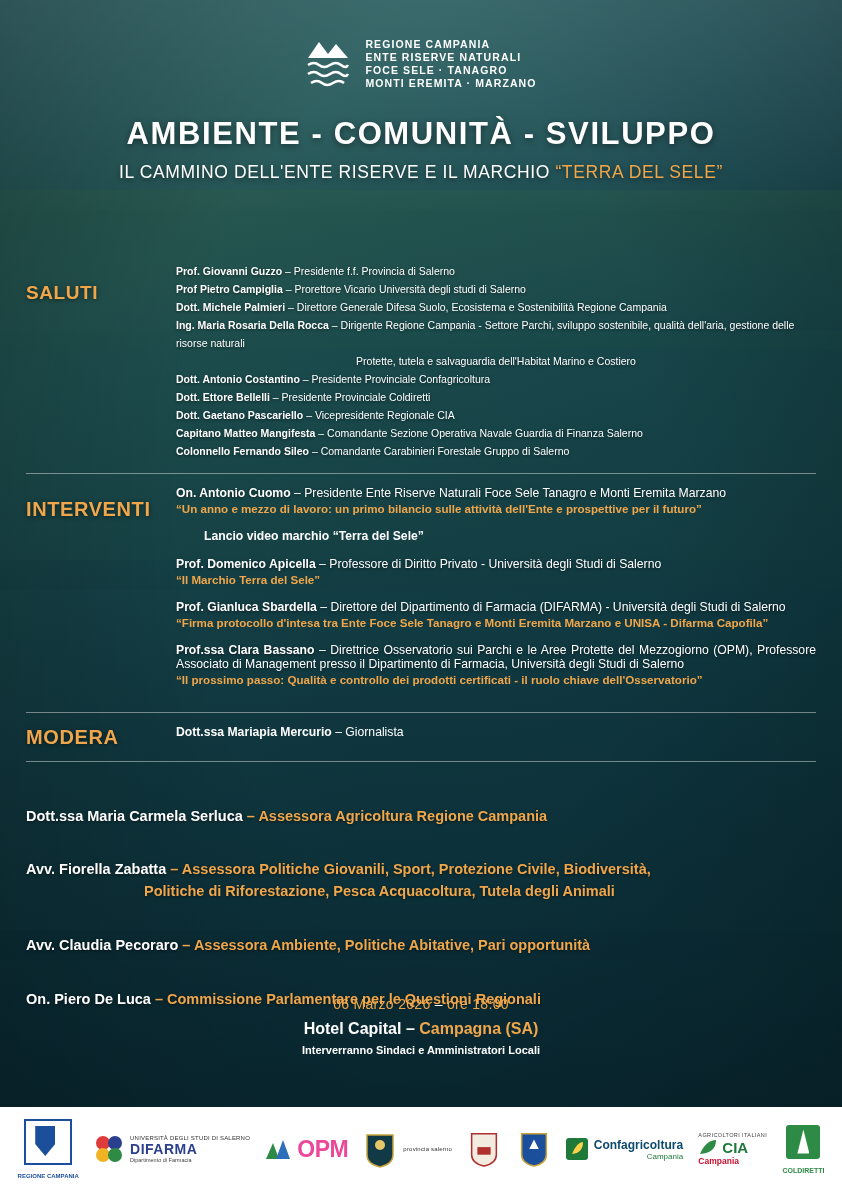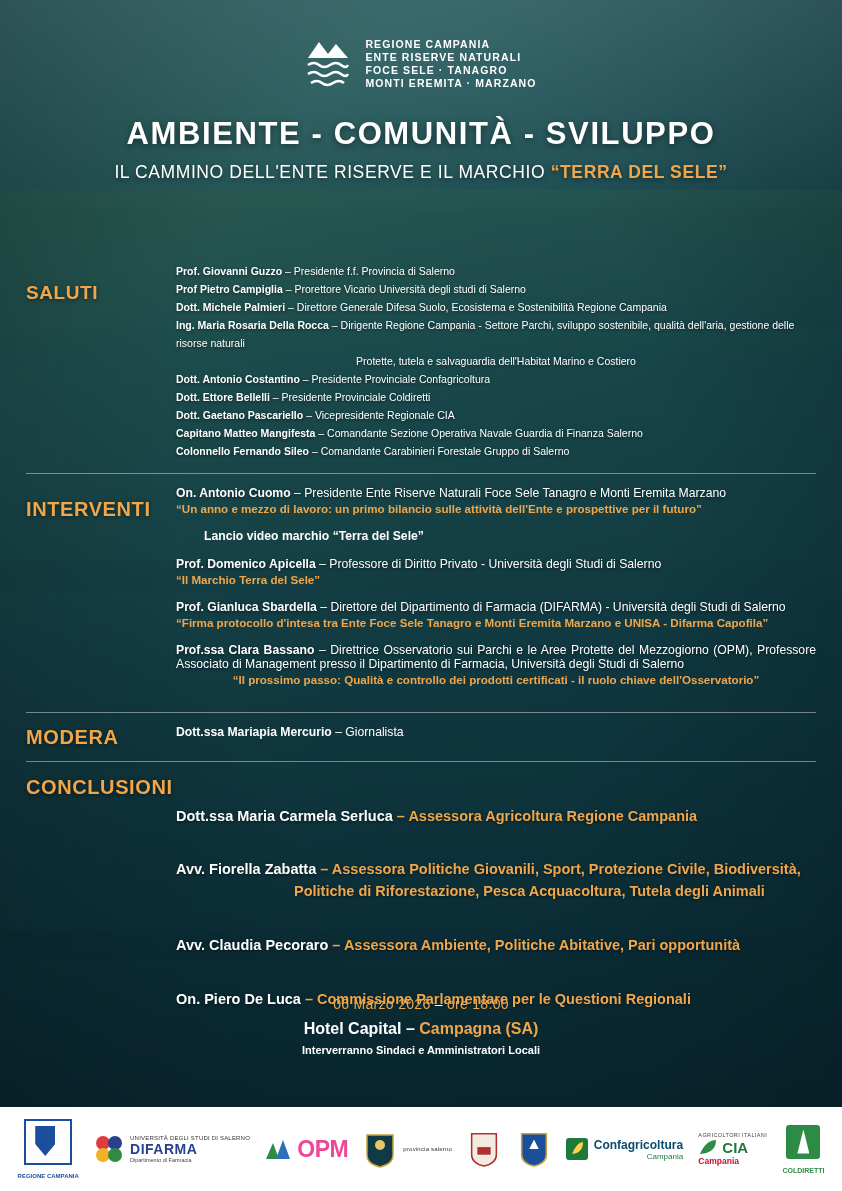--- a/index.html
+++ b/index.html
@@ -34,21 +34,21 @@
 
   .title-wrap{position:absolute;top:116px;left:0;right:0;text-align:center;}
   .title{
     color:#ffffff;font-size:31px;font-weight:bold;letter-spacing:1.6px;
     text-shadow:0 2px 6px rgba(0,0,0,.45);
   }
   .subtitle{
     margin-top:10px;color:#ffffff;font-size:17.5px;letter-spacing:.6px;
     text-shadow:0 2px 5px rgba(0,0,0,.45);
   }
-  .subtitle .hl{color:#f0a64a;font-weight:bold;}
+  .subtitle .hl{color:#f0a64a;font-weight:normal;}
 
   
   .content{position:absolute;top:262px;left:0;right:0;}
   .section{display:flex;padding:0 26px;}
   .sec-label{
     width:150px;flex:0 0 150px;color:#f0a64a;font-size:20px;font-weight:bold;
     letter-spacing:.6px;padding-top:2px;text-shadow:0 1px 4px rgba(0,0,0,.5);
   }
   .sec-body{flex:1;color:#ffffff;}
   .rule{height:1px;background:rgba(255,255,255,.42);margin:12px 26px;}
@@ -59,21 +59,21 @@
   .saluti-list .role{font-weight:normal;}
   .saluti-list .wrap2{display:block;text-align:center;font-weight:normal;}
 
   
   .interventi .sec-label{padding-top:12px;}
   .int-item{margin-bottom:14px;}
   .int-name{font-size:12.2px;font-weight:bold;text-shadow:0 1px 3px rgba(0,0,0,.5);}
   .int-name .role{font-weight:normal;}
   .int-quote{font-size:11.6px;color:#f0a64a;font-weight:bold;margin-top:2px;}
   .int-plain{font-size:12.2px;font-weight:bold;padding-left:28px;}
-  .int-center{text-align:center;}
+  .int-center{}
   .int-justify{text-align:justify;}
 
   
   .modera .sec-label{padding-top:1px;}
   .modera-text{font-size:12.2px;font-weight:bold;}
   .modera-text .role{font-weight:normal;}
 
   
   .conclusioni .sec-label{font-size:20px;padding-top:2px;}
   .conc-line{font-size:14.5px;font-weight:bold;line-height:1.5;text-shadow:0 1px 3px rgba(0,0,0,.5);margin-top:32px;}
@@ -196,21 +196,20 @@
     <div class="section modera">
       <div class="sec-label">MODERA</div>
       <div class="sec-body modera-text">
         <span>Dott.ssa Mariapia  Mercurio</span><span class="role"> – Giornalista</span>
       </div>
     </div>
 
     <div class="rule"></div>
 
     <div class="section conclusioni">
-      <div class="sec-label">CONCLUSIONI</div>
       <div class="sec-body">
         <div class="conc-line"><span>Dott.ssa Maria Carmela Serluca</span><span class="role"> – Assessora Agricoltura Regione Campania</span></div>
         <div class="conc-line"><span>Avv. Fiorella Zabatta</span><span class="role"> – Assessora Politiche Giovanili, Sport, Protezione Civile, Biodiversità,</span><span class="conc-cont">Politiche di Riforestazione, Pesca Acquacoltura, Tutela degli Animali</span></div>
         <div class="conc-line"><span>Avv. Claudia Pecoraro</span><span class="role"> – Assessora Ambiente, Politiche Abitative, Pari opportunità</span></div>
         <div class="conc-line"><span>On. Piero De Luca</span><span class="role"> – Commissione Parlamentare per le Questioni Regionali</span></div>
       </div>
     </div>
   </div>
 
   <div class="event">

